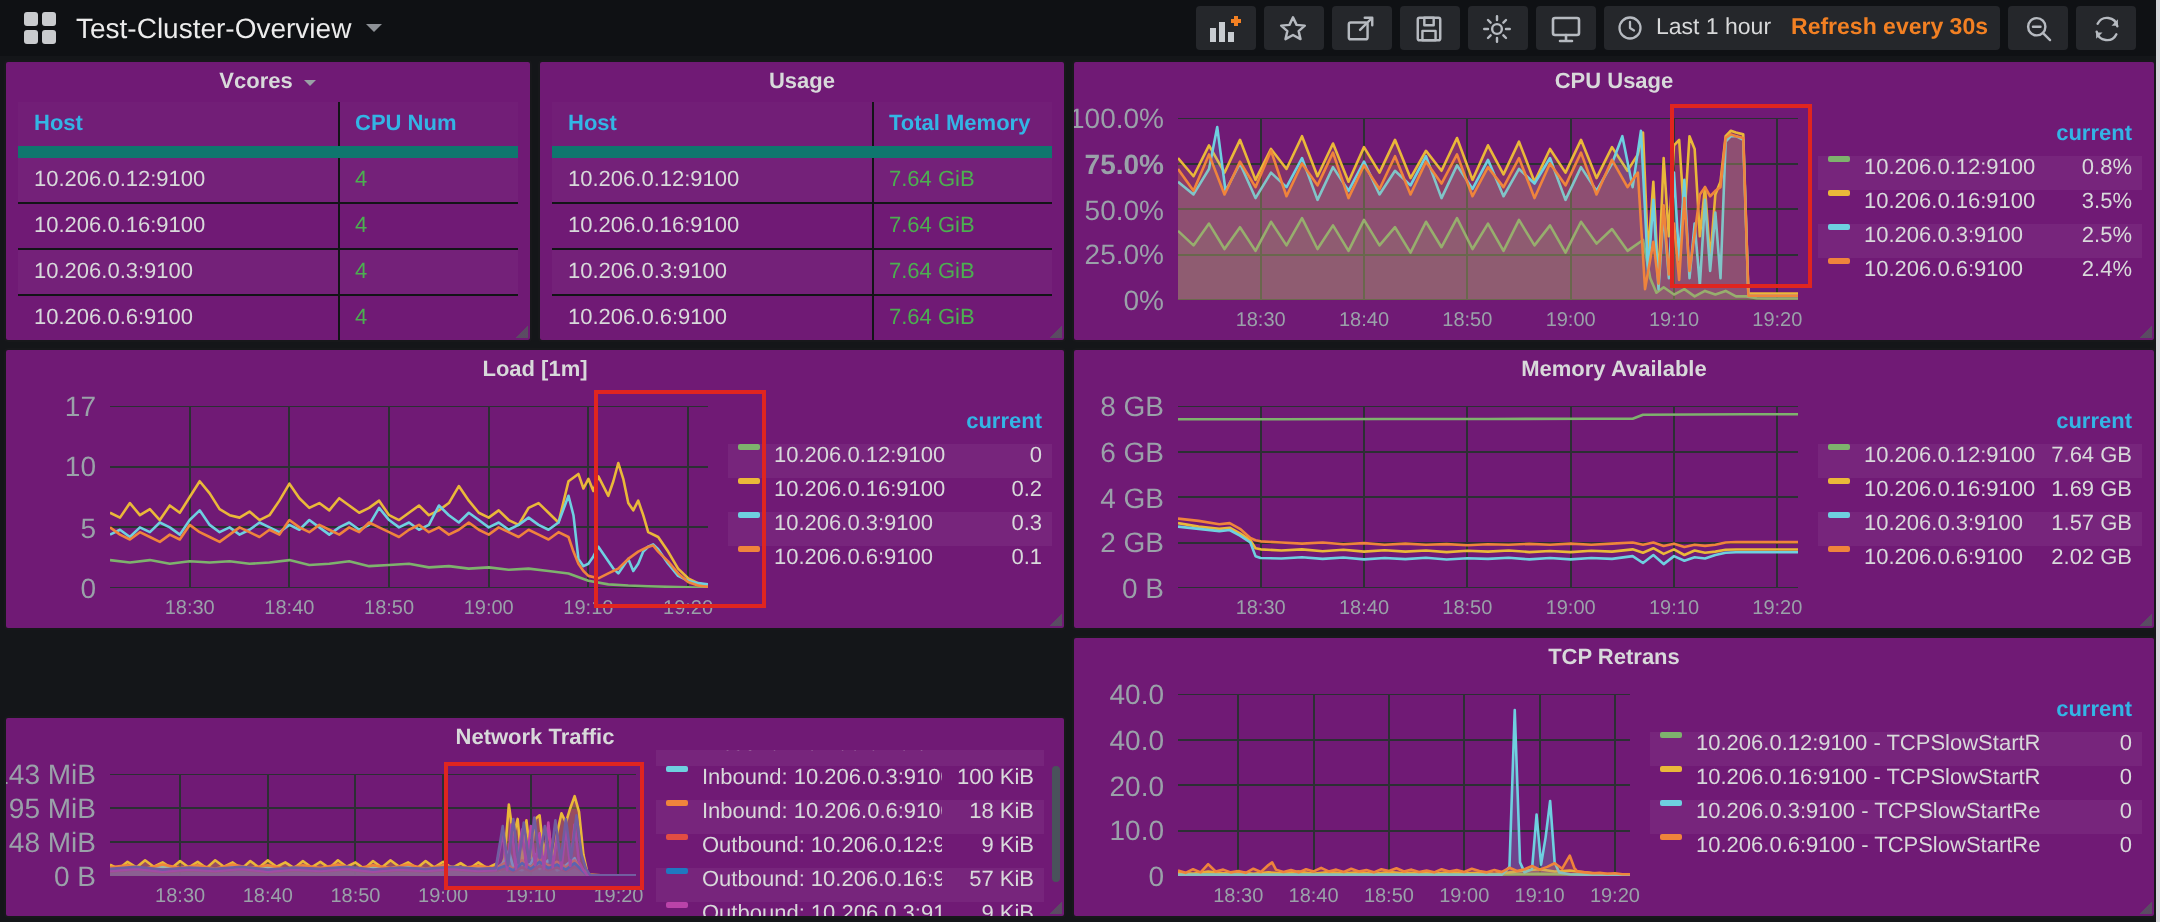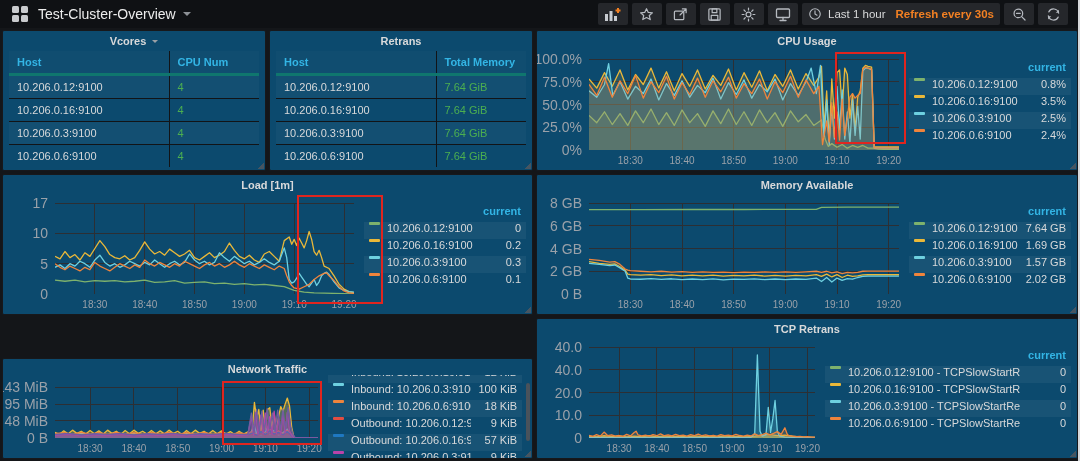--- a/index.html
+++ b/index.html
@@ -17,33 +17,33 @@
   .caret{width:0;height:0;border-left:4px solid transparent;border-right:4px solid transparent;border-top:4px solid #8d9196;}
   .nav-right{margin-left:auto;display:flex;align-items:center;gap:4px;padding-right:4px;}
   .navbtn{height:22px;min-width:30px;background:#25272b;border-radius:2px;display:flex;align-items:center;justify-content:center;cursor:pointer;padding:0 6px;gap:6px;}
   .navbtn svg{display:block;}
   .icon-stroke{stroke:#b6bac0;fill:none;stroke-width:1.3;stroke-linecap:round;stroke-linejoin:round;}
   .timebtn{font-size:11.5px;color:#d8d9da;white-space:nowrap;}
   .refresh-label{color:#f28023;font-weight:700;margin-left:4px;}
   
   #dash{position:absolute;top:28px;left:0;right:0;bottom:0;display:grid;
     grid-template-columns:264px 264px 1fr;grid-template-rows:1fr 1fr 1fr;gap:3px;padding:2px;}
-  .panel{background:#0c4a6e;position:relative;border:1px solid #17181b;border-radius:2px;overflow:hidden;}
+  .panel{background:#701a75;position:relative;border:1px solid #17181b;border-radius:2px;overflow:hidden;}
   #panel-load{grid-row:2;grid-column:1/3;}
   #panel-memavail{grid-row:2;grid-column:3;}
   #panel-network{grid-row:3;grid-column:1/3;margin-top:40px;}
   #panel-tcp{grid-row:3;grid-column:3;}
   .panel-title{height:20px;display:flex;align-items:center;justify-content:center;gap:6px;
     font-size:11px;font-weight:700;color:#d8d9da;cursor:pointer;}
   .caret-sm{width:0;height:0;border-left:3.5px solid transparent;border-right:3.5px solid transparent;border-top:3.5px solid #9aa0a6;}
   .resize-handle{position:absolute;right:1px;bottom:1px;width:8px;height:8px;
     background:linear-gradient(135deg,transparent 62%,#55585e 62%);opacity:.8;}
   
   .gtable{width:calc(100% - 12px);margin:0 6px;border-collapse:collapse;font-size:11px;table-layout:fixed;}
-  .gtable th{color:#33b5e5;font-weight:700;text-align:left;padding:5px 8px;border-bottom:3px solid #0f766e;background:rgba(255,255,255,0.02);}
+  .gtable th{color:#33b5e5;font-weight:700;text-align:left;padding:5px 8px;border-bottom:6px solid #0f766e;background:rgba(255,255,255,0.02);}
   .gtable td{padding:5px 8px;color:#d8d9da;border-top:1px solid #121417;}
   .gtable td.val{color:#4CAF50;border-left:1px solid #121417;}
   .gtable th.val{border-left:1px solid #121417;}
   .gtable tbody tr:nth-child(odd){background:rgba(255,255,255,0.03);}
   .col-host{width:64%;} .col-val{width:36%;}
   
   .graph-host{position:absolute;top:20px;left:0;right:0;bottom:0;}
   .graph{display:flex;height:100%;}
   .plot-zone{flex:1;position:relative;margin:8px 10px 20px 52px;}
   .chart-svg{position:absolute;inset:0;width:100%;height:100%;cursor:crosshair;}
@@ -185,21 +185,21 @@
               <td class="val">4</td>
             </tr>
           </tbody>
         </table>
       </div>
     <div class="resize-handle"></div>
   </div>
 
   <div class="panel" id="panel-memory">
     <div class="panel-title">
-      <span>Retrans</span>
+      <span>Usage</span>
     </div>
     <div id="table-memory">
         <table class="gtable">
           <colgroup>
             <col class="col-host">
             <col class="col-val">
           </colgroup>
           <thead>
             <tr>
               <th>Host</th>
@@ -253,21 +253,21 @@
               <path d="M0.0 66.0L25.0 96.0L50.0 45.0L75.0 90.0L100.0 36.0L125.0 102.0L150.0 51.0L175.0 84.0L200.0 30.0L225.0 96.0L250.0 42.0L275.0 105.0L300.0 48.0L325.0 90.0L350.0 36.0L375.0 99.0L400.0 54.0L425.0 87.0L450.0 33.0L475.0 102.0L500.0 45.0L525.0 93.0L550.0 39.0L575.0 105.0L600.0 51.0L625.0 90.0L650.0 36.0L675.0 99.0L700.0 48.0L725.0 87.0L741.7 60.0L750.0 24.0L758.3 225.0L766.7 105.0L775.0 270.0L783.3 66.0L791.7 195.0L800.0 45.0L808.3 36.0L816.7 165.0L825.0 30.0L833.3 51.0L841.7 195.0L850.0 114.0L858.3 234.0L866.7 126.0L875.0 105.0L883.3 30.0L891.7 21.0L900.0 24.0L911.7 27.0L920.0 289.5L933.3 289.5L950.0 289.5L966.7 289.5L983.3 289.5L1000.0 289.5L1000.0 300L0.0 300Z" fill="#EAB839" fill-opacity="0.14" stroke="none"></path>
               <polyline points="0.0,66.0 25.0,96.0 50.0,45.0 75.0,90.0 100.0,36.0 125.0,102.0 150.0,51.0 175.0,84.0 200.0,30.0 225.0,96.0 250.0,42.0 275.0,105.0 300.0,48.0 325.0,90.0 350.0,36.0 375.0,99.0 400.0,54.0 425.0,87.0 450.0,33.0 475.0,102.0 500.0,45.0 525.0,93.0 550.0,39.0 575.0,105.0 600.0,51.0 625.0,90.0 650.0,36.0 675.0,99.0 700.0,48.0 725.0,87.0 741.7,60.0 750.0,24.0 758.3,225.0 766.7,105.0 775.0,270.0 783.3,66.0 791.7,195.0 800.0,45.0 808.3,36.0 816.7,165.0 825.0,30.0 833.3,51.0 841.7,195.0 850.0,114.0 858.3,234.0 866.7,126.0 875.0,105.0 883.3,30.0 891.7,21.0 900.0,24.0 911.7,27.0 920.0,289.5 933.3,289.5 950.0,289.5 966.7,289.5 983.3,289.5 1000.0,289.5" class="series-line" stroke="#EAB839"></polyline>
               <path d="M0.0 105.0L25.0 126.0L50.0 84.0L63.3 15.0L76.7 120.0L100.0 75.0L125.0 132.0L150.0 90.0L175.0 114.0L200.0 66.0L225.0 135.0L250.0 81.0L275.0 120.0L300.0 72.0L325.0 126.0L350.0 87.0L375.0 111.0L400.0 63.0L425.0 132.0L450.0 78.0L475.0 117.0L500.0 69.0L525.0 129.0L550.0 84.0L575.0 108.0L600.0 66.0L625.0 135.0L650.0 81.0L675.0 120.0L700.0 75.0L716.7 30.0L733.3 114.0L746.7 21.0L758.3 255.0L766.7 135.0L775.0 282.0L783.3 156.0L791.7 264.0L800.0 90.0L808.3 234.0L816.7 102.0L825.0 264.0L833.3 174.0L841.7 276.0L850.0 135.0L858.3 252.0L866.7 156.0L875.0 264.0L883.3 39.0L891.7 30.0L900.0 30.0L911.7 36.0L920.0 292.5L933.3 292.5L950.0 292.5L966.7 292.5L983.3 292.5L1000.0 292.5L1000.0 300L0.0 300Z" fill="#6ED0E0" fill-opacity="0.14" stroke="none"></path>
               <polyline points="0.0,105.0 25.0,126.0 50.0,84.0 63.3,15.0 76.7,120.0 100.0,75.0 125.0,132.0 150.0,90.0 175.0,114.0 200.0,66.0 225.0,135.0 250.0,81.0 275.0,120.0 300.0,72.0 325.0,126.0 350.0,87.0 375.0,111.0 400.0,63.0 425.0,132.0 450.0,78.0 475.0,117.0 500.0,69.0 525.0,129.0 550.0,84.0 575.0,108.0 600.0,66.0 625.0,135.0 650.0,81.0 675.0,120.0 700.0,75.0 716.7,30.0 733.3,114.0 746.7,21.0 758.3,255.0 766.7,135.0 775.0,282.0 783.3,156.0 791.7,264.0 800.0,90.0 808.3,234.0 816.7,102.0 825.0,264.0 833.3,174.0 841.7,276.0 850.0,135.0 858.3,252.0 866.7,156.0 875.0,264.0 883.3,39.0 891.7,30.0 900.0,30.0 911.7,36.0 920.0,292.5 933.3,292.5 950.0,292.5 966.7,292.5 983.3,292.5 1000.0,292.5" class="series-line" stroke="#6ED0E0"></polyline>
               <path d="M0.0 84.0L25.0 120.0L50.0 60.0L75.0 126.0L100.0 72.0L125.0 114.0L150.0 54.0L175.0 129.0L200.0 75.0L225.0 111.0L250.0 57.0L275.0 132.0L300.0 78.0L325.0 117.0L350.0 63.0L375.0 126.0L400.0 72.0L425.0 108.0L450.0 60.0L475.0 129.0L500.0 81.0L525.0 114.0L550.0 66.0L575.0 132.0L600.0 75.0L625.0 111.0L650.0 57.0L675.0 126.0L700.0 69.0L725.0 114.0L741.7 90.0L753.3 282.0L766.7 204.0L775.0 273.0L783.3 144.0L791.7 258.0L800.0 174.0L808.3 267.0L816.7 132.0L825.0 252.0L833.3 192.0L841.7 126.0L850.0 114.0L858.3 129.0L866.7 120.0L875.0 114.0L883.3 33.0L891.7 27.0L900.0 30.0L911.7 33.0L920.0 292.8L933.3 292.8L950.0 292.8L966.7 292.8L983.3 292.8L1000.0 292.8L1000.0 300L0.0 300Z" fill="#EF843C" fill-opacity="0.14" stroke="none"></path>
               <polyline points="0.0,84.0 25.0,120.0 50.0,60.0 75.0,126.0 100.0,72.0 125.0,114.0 150.0,54.0 175.0,129.0 200.0,75.0 225.0,111.0 250.0,57.0 275.0,132.0 300.0,78.0 325.0,117.0 350.0,63.0 375.0,126.0 400.0,72.0 425.0,108.0 450.0,60.0 475.0,129.0 500.0,81.0 525.0,114.0 550.0,66.0 575.0,132.0 600.0,75.0 625.0,111.0 650.0,57.0 675.0,126.0 700.0,69.0 725.0,114.0 741.7,90.0 753.3,282.0 766.7,204.0 775.0,273.0 783.3,144.0 791.7,258.0 800.0,174.0 808.3,267.0 816.7,132.0 825.0,252.0 833.3,192.0 841.7,126.0 850.0,114.0 858.3,129.0 866.7,120.0 875.0,114.0 883.3,33.0 891.7,27.0 900.0,30.0 911.7,33.0 920.0,292.8 933.3,292.8 950.0,292.8 966.7,292.8 983.3,292.8 1000.0,292.8" class="series-line" stroke="#EF843C"></polyline>
             </svg>
             <span class="ylabel" style="top: 100%;">0%</span>
             <span class="ylabel" style="top: 75%;">25.0%</span>
             <span class="ylabel" style="top: 50%;">50.0%</span>
-            <span class="ylabel" style="top: 25%;">75.0%</span>
+            <span class="ylabel" style="top: 25%; font-weight: bold;">75.0%</span>
             <span class="ylabel" style="top: 0%;">100.0%</span>
             <span class="xlabel" style="left: 13.3333%;">18:30</span>
             <span class="xlabel" style="left: 30%;">18:40</span>
             <span class="xlabel" style="left: 46.6667%;">18:50</span>
             <span class="xlabel" style="left: 63.3333%;">19:00</span>
             <span class="xlabel" style="left: 80%;">19:10</span>
             <span class="xlabel" style="left: 96.6667%;">19:20</span>
           </div>
           <div class="legend" style="width: 168px;">
             <div class="lrow lhead">

